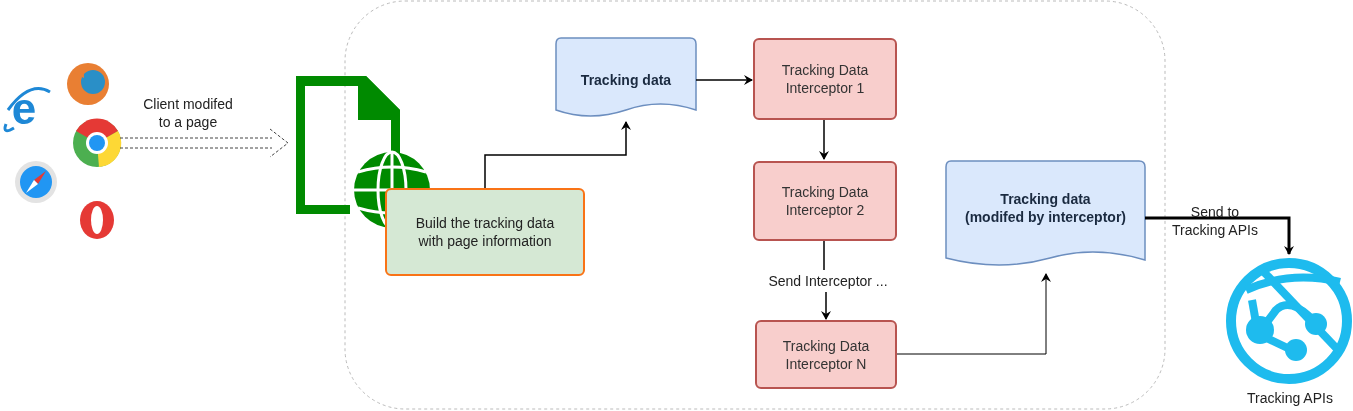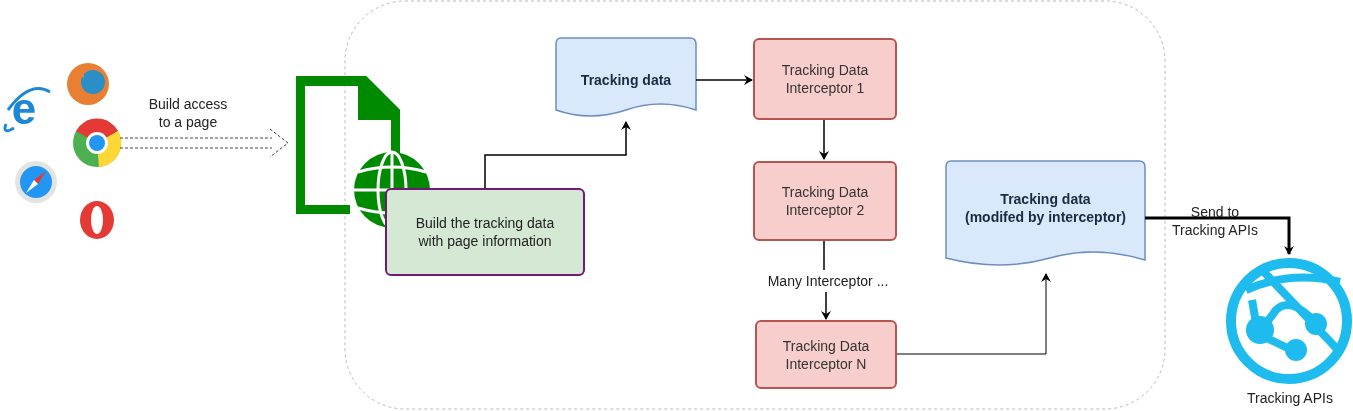--- a/index.html
+++ b/index.html
@@ -5,21 +5,21 @@
   html, body { margin: 0; padding: 0; background: #ffffff; }
   body { width: 1353px; height: 411px; position: relative; overflow: hidden;
          font-family: "Liberation Sans", sans-serif; color: #222; }
   svg.canvas { position: absolute; left: 0; top: 0; }
   .lbl { position: absolute; text-align: center; font-size: 14px; line-height: 18px; color: #222;
          font-family: "Liberation Sans", sans-serif; }
   .box { position: absolute; display: flex; align-items: center; justify-content: center;
          text-align: center; font-size: 14px; line-height: 18px; box-sizing: border-box;
          font-family: "Liberation Sans", sans-serif; }
   .red { background: #f8cecc; border: 2px solid #b85450; border-radius: 6px; color: #333; }
-  .green { background: #d5e8d4; border: 2px solid #701a75; border-radius: 6px; color: #222; }
+  .green { background: #d5e8d4; border: 2px solid #f97316; border-radius: 6px; color: #222; }
   .doc-text { position: absolute; display: flex; align-items: center; justify-content: center;
               text-align: center; font-weight: bold; font-size: 14px; line-height: 18px; color: #1a2a40;
               font-family: "Liberation Sans", sans-serif; }
 </style>
 </head>
 <body>
 
 <svg class="canvas" width="1353" height="411" viewBox="0 0 1353 411">
   <defs>
     <marker id="arr" markerWidth="10" markerHeight="10" refX="8" refY="5" orient="auto" markerUnits="userSpaceOnUse">
@@ -100,35 +100,35 @@
     <path d="M1262,270 L1340,352" stroke-width="8"></path>
     <path d="M1252,300 L1258,334" stroke-width="8"></path>
     <path d="M1258,334 L1296,352" stroke-width="8"></path>
     <path d="M1258,334 L1276,310 Q1290,296 1314,321" stroke-width="8"></path>
     <circle cx="1260" cy="330" r="14" fill="#1ebbee" stroke="none"></circle>
     <circle cx="1316" cy="324" r="11" fill="#1ebbee" stroke="none"></circle>
     <circle cx="1296" cy="350" r="11" fill="#1ebbee" stroke="none"></circle>
   </g>
 </svg>
 
-<div class="lbl" style="left:128px; top:95px; width:120px; white-space:pre-line;">Build access
+<div class="lbl" style="left:128px; top:95px; width:120px; white-space:pre-line;">Client modifed
 to a page</div>
 
 <div class="box green" style="left:385px; top:188px; width:200px; height:88px; white-space:pre-line;">Build the tracking data
 with page information</div>
 
 <div class="doc-text" style="left:556px; top:60px; width:140px; height:40px;">Tracking data</div>
 
 <div class="box red" style="left:753px; top:38px; width:144px; height:82px; white-space:pre-line;">Tracking Data
 Interceptor 1</div>
 
 <div class="box red" style="left:753px; top:161px; width:144px; height:80px; white-space:pre-line;">Tracking Data
 Interceptor 2</div>
 
-<div class="lbl" style="left:748px; top:272px; width:160px; background:#fff;">Many Interceptor ...</div>
+<div class="lbl" style="left:748px; top:272px; width:160px; background:#fff;">Send Interceptor ...</div>
 
 <div class="box red" style="left:755px; top:320px; width:142px; height:69px; white-space:pre-line;">Tracking Data
 Interceptor N</div>
 
 <div class="doc-text" style="left:946px; top:188px; width:199px; height:40px; white-space:pre-line;">Tracking data
 (modifed by interceptor)</div>
 
 <div class="lbl" style="left:1160px; top:172px; width:110px; white-space:pre-line;margin-top:31px;">Send to
 Tracking APIs</div>
 

